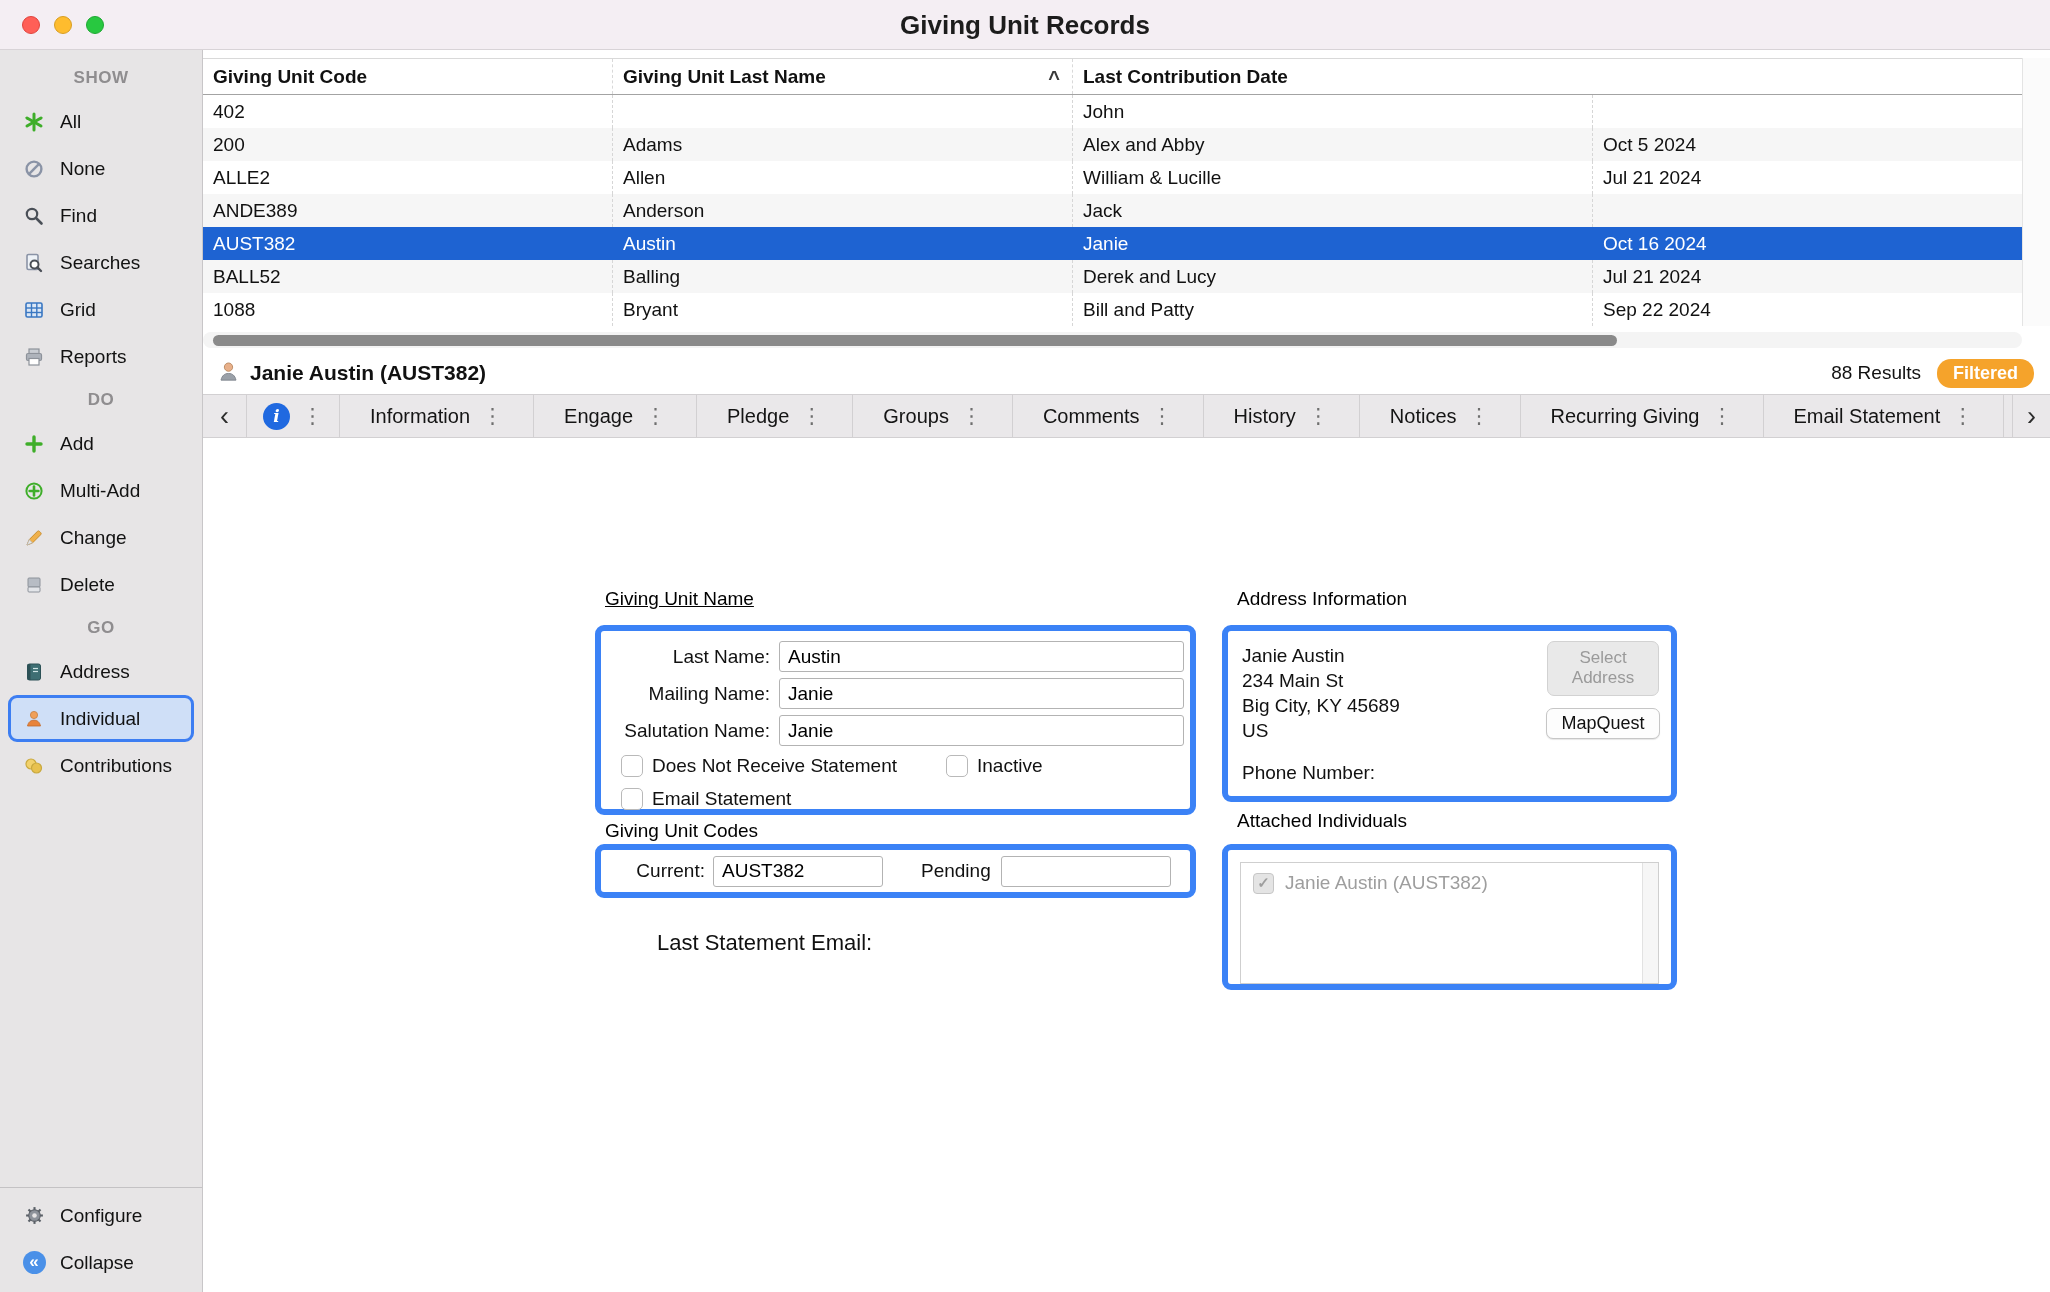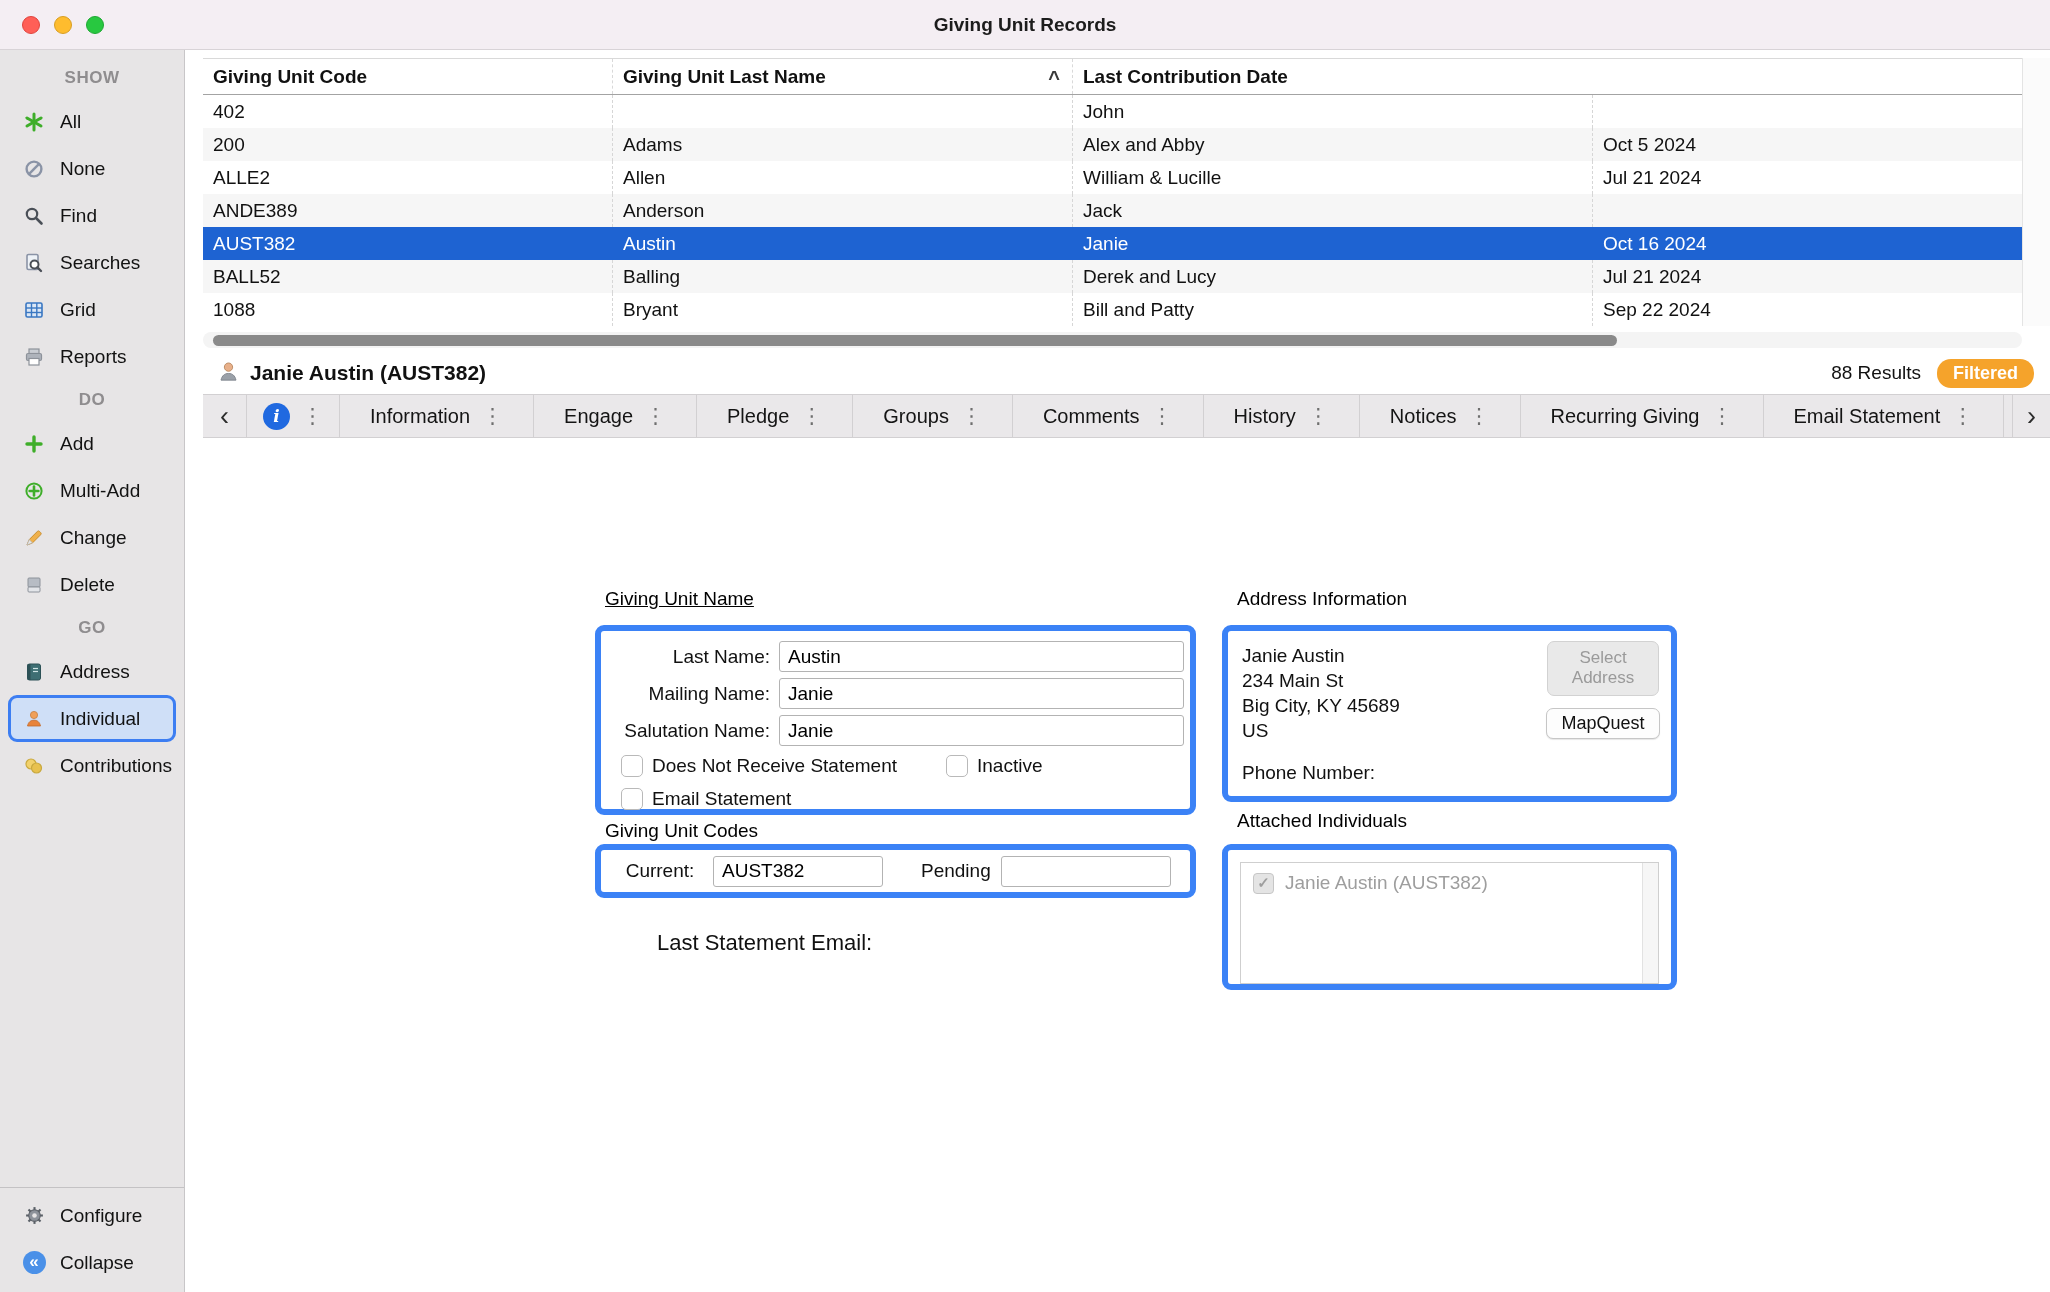--- a/index.html
+++ b/index.html
@@ -9,24 +9,24 @@
 
   
   .titlebar { position:absolute; top:0; left:0; right:0; height:50px;
     background:#f4eef3; border-bottom:1px solid #d8d3d7; }
   .traffic { position:absolute; top:16px; left:22px; display:flex; gap:14px; }
   .light { width:18px; height:18px; border-radius:50%; }
   .light.red { background:#ff5f57; border:1px solid #e0443e; }
   .light.yellow { background:#febc2e; border:1px solid #d89e22; }
   .light.green { background:#28c840; border:1px solid #1ea832; }
   .win-title { position:absolute; left:0; right:0; top:0; height:50px; line-height:50px;
-    text-align:center; font-weight:700; font-size:19px; color:#1c1c1c; }
-
-  
-  .sidebar { position:absolute; top:50px; left:0; width:185px; bottom:0;
+    text-align:center; font-weight:700; font-size:26px; color:#1c1c1c; }
+
+  
+  .sidebar { position:absolute; top:50px; left:0; width:203px; bottom:0;
     background:#e7e5e6; border-right:1px solid #c8c6c8; }
   .side-scroll { position:absolute; top:8px; left:0; right:0; }
   .section-head { height:40px; line-height:40px; text-align:center; font-size:17px;
     font-weight:700; color:#8f8d8f; letter-spacing:.5px; }
   .side-item { display:flex; align-items:center; height:47px; margin:0 8px; padding:0 0 0 10px;
     border:3px solid transparent; border-radius:9px; gap:13px; cursor:default; }
   .side-item .sicon { width:26px; display:flex; justify-content:center; align-items:center; }
   .side-item .slabel { font-size:19px; color:#121212; }
   .side-item.selected { border-color:#3d7ef2; background:#cfdff7; }
   .side-footer { position:absolute; bottom:6px; left:0; right:0; border-top:1px solid #c4c2c4; padding-top:4px; }
@@ -94,21 +94,21 @@
   .frow { display:flex; align-items:center; height:37px; }
   .flabel { width:178px; text-align:right; padding-right:9px; font-size:19px; }
   .finput { width:405px; height:31px; border:1px solid #b3b3b3; border-radius:3px;
     font:inherit; font-size:19px; padding:0 8px; background:#fff; }
   .crow { display:flex; align-items:center; height:33px; padding-left:20px; gap:9px; font-size:19px; }
   .checkbox { width:22px; height:22px; border:1.5px solid #b9b9b9; border-radius:5px; background:#fff; flex:0 0 auto; }
   .inactive-gap { margin-left:40px; }
 
   .codes-box { left:392px; top:406px; width:601px; height:54px; display:flex; align-items:center; padding-left:14px; }
   .codes-box .clabel { font-size:19px; }
-  .lab-current { width:90px; text-align:center; margin-right:8px; }
+  .lab-current { width:90px; text-align:right; margin-right:8px; }
   .cinput { width:170px; height:31px; border:1px solid #b3b3b3; border-radius:3px;
     font:inherit; font-size:19px; padding:0 8px; }
   .lab-pending { margin-left:38px; margin-right:10px; }
 
   .lse-label { position:absolute; left:454px; top:492px; font-size:22px; }
 
   .addr-box { left:1019px; top:187px; width:455px; height:177px; padding:12px 14px; }
   .addr-lines { font-size:19px; line-height:25px; }
   .addr-buttons { position:absolute; top:10px; right:12px; width:112px; display:flex;
     flex-direction:column; align-items:center; gap:12px; }

